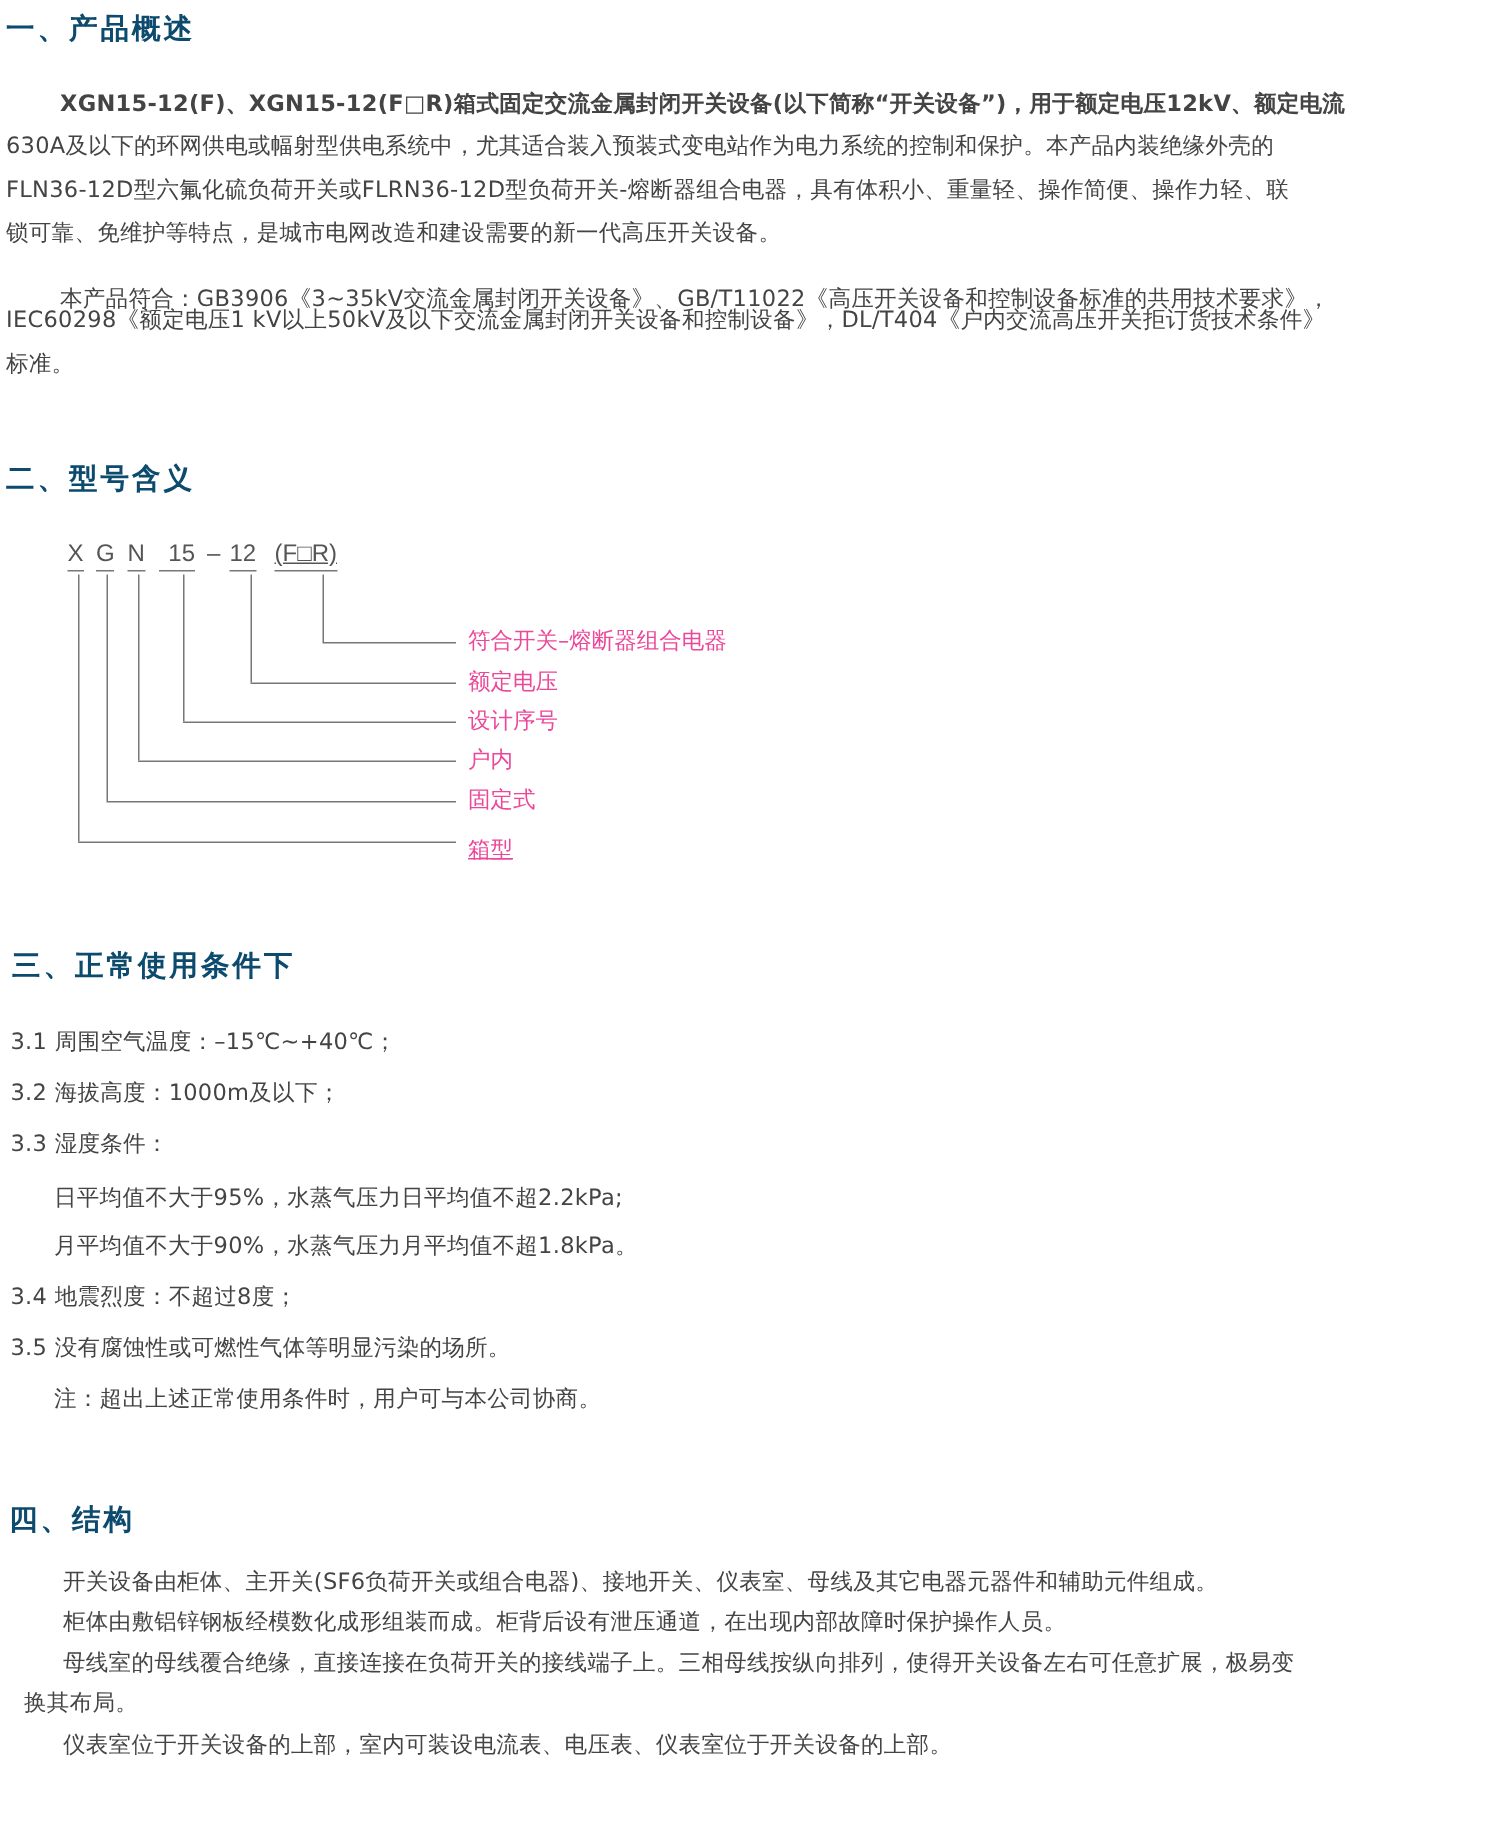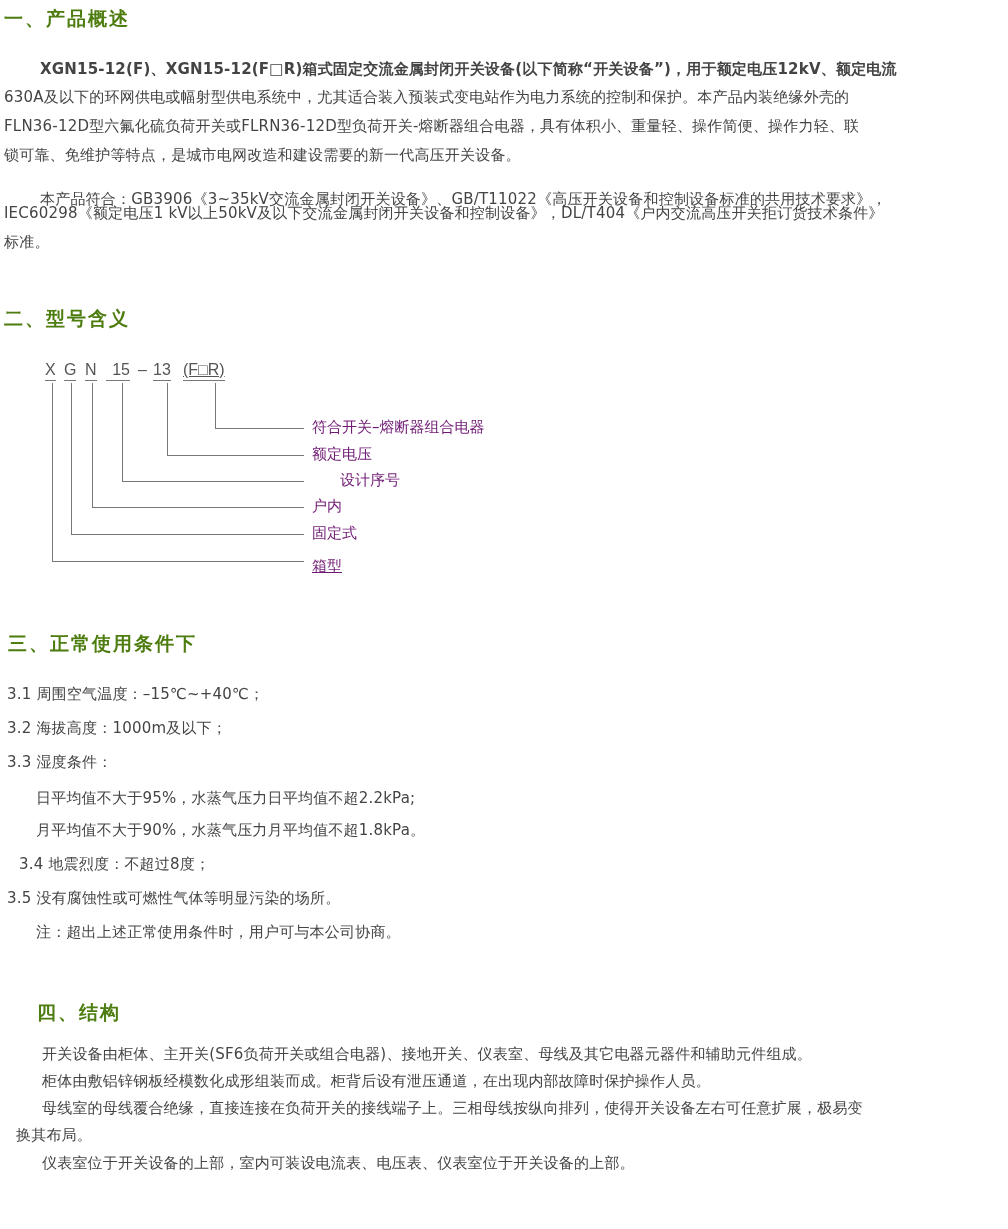--- a/index.html
+++ b/index.html
@@ -1,76 +1,76 @@
 <!DOCTYPE html>
 <html><head>
 <meta charset="utf-8">
 <style>
   html, body { margin: 0; padding: 0; background: #ffffff; }
   body { width: 1008px; height: 1229px; position: relative; overflow: hidden;
          font-family: "DejaVu Sans", "Liberation Sans", sans-serif; color: #3a3a3a; }
-  .h { position: absolute; left: 4px; font-size: 19px; font-weight: bold; color: #4d7c0f; letter-spacing: 2px; margin: 0; }
+  .h { position: absolute; left: 4px; font-size: 19px; font-weight: bold; color: #0c4a6e; letter-spacing: 2px; margin: 0; }
   .p { position: absolute; font-size: 15px; line-height: 26.5px; color: #444; margin: 0; white-space: nowrap; letter-spacing: 0.2px; }
   .code { position: absolute; top: 361px; font-size: 16px; color: #555; font-family: "Liberation Sans", sans-serif; }
   .code span { position: absolute; white-space: nowrap; border-bottom: 1px solid #777; padding-bottom: 1px; }
   .vl { position: absolute; width: 1px; background: #777; }
   .hl { position: absolute; height: 1px; background: #777; }
-  .lbl { position: absolute; left: 312px; font-size: 15px; color: #701a75; white-space: nowrap; }
+  .lbl { position: absolute; left: 312px; font-size: 15px; color: #ec4899; white-space: nowrap; }
 </style>
 </head>
 <body>
 
 <h2 class="h" style="top:6px;">一、产品概述</h2>
 <p class="p" style="top:56px;left:40px;font-weight:bold;">XGN15-12(F)、XGN15-12(F□R)箱式固定交流金属封闭开关设备(以下简称“开关设备”)，用于额定电压12kV、额定电流</p>
 <p class="p" style="top:84px;left:4px;">630A及以下的环网供电或幅射型供电系统中，尤其适合装入预装式变电站作为电力系统的控制和保护。本产品内装绝缘外壳的</p>
 <p class="p" style="top:113px;left:4px;">FLN36-12D型六氟化硫负荷开关或FLRN36-12D型负荷开关-熔断器组合电器，具有体积小、重量轻、操作简便、操作力轻、联</p>
 <p class="p" style="top:142px;left:4px;">锁可靠、免维护等特点，是城市电网改造和建设需要的新一代高压开关设备。</p>
 <p class="p" style="top:186px;left:40px;">本产品符合：GB3906《3~35kV交流金属封闭开关设备》、GB/T11022《高压开关设备和控制设备标准的共用技术要求》，</p>
 <p class="p" style="top:200px;left:4px;">IEC60298《额定电压1 kV以上50kV及以下交流金属封闭开关设备和控制设备》，DL/T404《户内交流高压开关拒订货技术条件》</p>
 <p class="p" style="top:229px;left:4px;">标准。</p>
 
 <h2 class="h" style="top:306px;">二、型号含义</h2>
 <div class="code">
   <span style="left:45px;">X</span>
   <span style="left:64px;">G</span>
   <span style="left:85px;">N</span>
   <span style="left:106px;width:24px;text-align:right;">15</span>
   <span style="left:138px;border-bottom:none;">–</span>
-  <span style="left:153px;width:18px;">13</span>
+  <span style="left:153px;width:18px;">12</span>
   <span style="left:183px;text-decoration:underline;">(F□R)</span>
 </div>
 
 <div class="vl" style="left:215px;top:383px;height:45px;"></div>
 <div class="hl" style="left:215px;top:428px;width:89px;"></div>
 <div class="vl" style="left:167px;top:383px;height:72px;"></div>
 <div class="hl" style="left:167px;top:455px;width:137px;"></div>
 <div class="vl" style="left:122px;top:383px;height:98px;"></div>
 <div class="hl" style="left:122px;top:481px;width:182px;"></div>
 <div class="vl" style="left:92px;top:383px;height:124px;"></div>
 <div class="hl" style="left:92px;top:507px;width:212px;"></div>
 <div class="vl" style="left:71px;top:383px;height:151px;"></div>
 <div class="hl" style="left:71px;top:534px;width:233px;"></div>
 <div class="vl" style="left:52px;top:383px;height:178px;"></div>
 <div class="hl" style="left:52px;top:561px;width:252px;"></div>
 
 <div class="lbl" style="top:418px;">符合开关–熔断器组合电器</div>
 <div class="lbl" style="top:445px;">额定电压</div>
-<div class="lbl" style="top:471px;margin-left:28px;">设计序号</div>
+<div class="lbl" style="top:471px;">设计序号</div>
 <div class="lbl" style="top:497px;">户内</div>
 <div class="lbl" style="top:524px;">固定式</div>
 <div class="lbl" style="top:557px;text-decoration:underline;">箱型</div>
 
 <h2 class="h" style="top:631px;left:8px;">三、正常使用条件下</h2>
 <p class="p" style="top:681px;left:7px;">3.1 周围空气温度：–15℃~+40℃；</p>
 <p class="p" style="top:715px;left:7px;">3.2 海拔高度：1000m及以下；</p>
 <p class="p" style="top:749px;left:7px;">3.3 湿度条件：</p>
 <p class="p" style="top:785px;left:36px;text-align:center;">日平均值不大于95%，水蒸气压力日平均值不超2.2kPa;</p>
 <p class="p" style="top:817px;left:36px;">月平均值不大于90%，水蒸气压力月平均值不超1.8kPa。</p>
-<p class="p" style="top:851px;left:7px;margin-left:12px;">3.4 地震烈度：不超过8度；</p>
+<p class="p" style="top:851px;left:7px;">3.4 地震烈度：不超过8度；</p>
 <p class="p" style="top:885px;left:7px;">3.5 没有腐蚀性或可燃性气体等明显污染的场所。</p>
 <p class="p" style="top:919px;left:36px;">注：超出上述正常使用条件时，用户可与本公司协商。</p>
 
-<h2 class="h" style="top:1000px;left:6px;margin-left:31px;">四、结构</h2>
+<h2 class="h" style="top:1000px;left:6px;">四、结构</h2>
 <p class="p" style="top:1041px;left:42px;">开关设备由柜体、主开关(SF6负荷开关或组合电器)、接地开关、仪表室、母线及其它电器元器件和辅助元件组成。</p>
 <p class="p" style="top:1068px;left:42px;">柜体由敷铝锌钢板经模数化成形组装而成。柜背后设有泄压通道，在出现内部故障时保护操作人员。</p>
 <p class="p" style="top:1095px;left:42px;">母线室的母线覆合绝缘，直接连接在负荷开关的接线端子上。三相母线按纵向排列，使得开关设备左右可任意扩展，极易变</p>
 <p class="p" style="top:1122px;left:4px;margin-left:12px;">换其布局。</p>
 <p class="p" style="top:1150px;left:42px;">仪表室位于开关设备的上部，室内可装设电流表、电压表、仪表室位于开关设备的上部。</p>
 
 </body></html>

